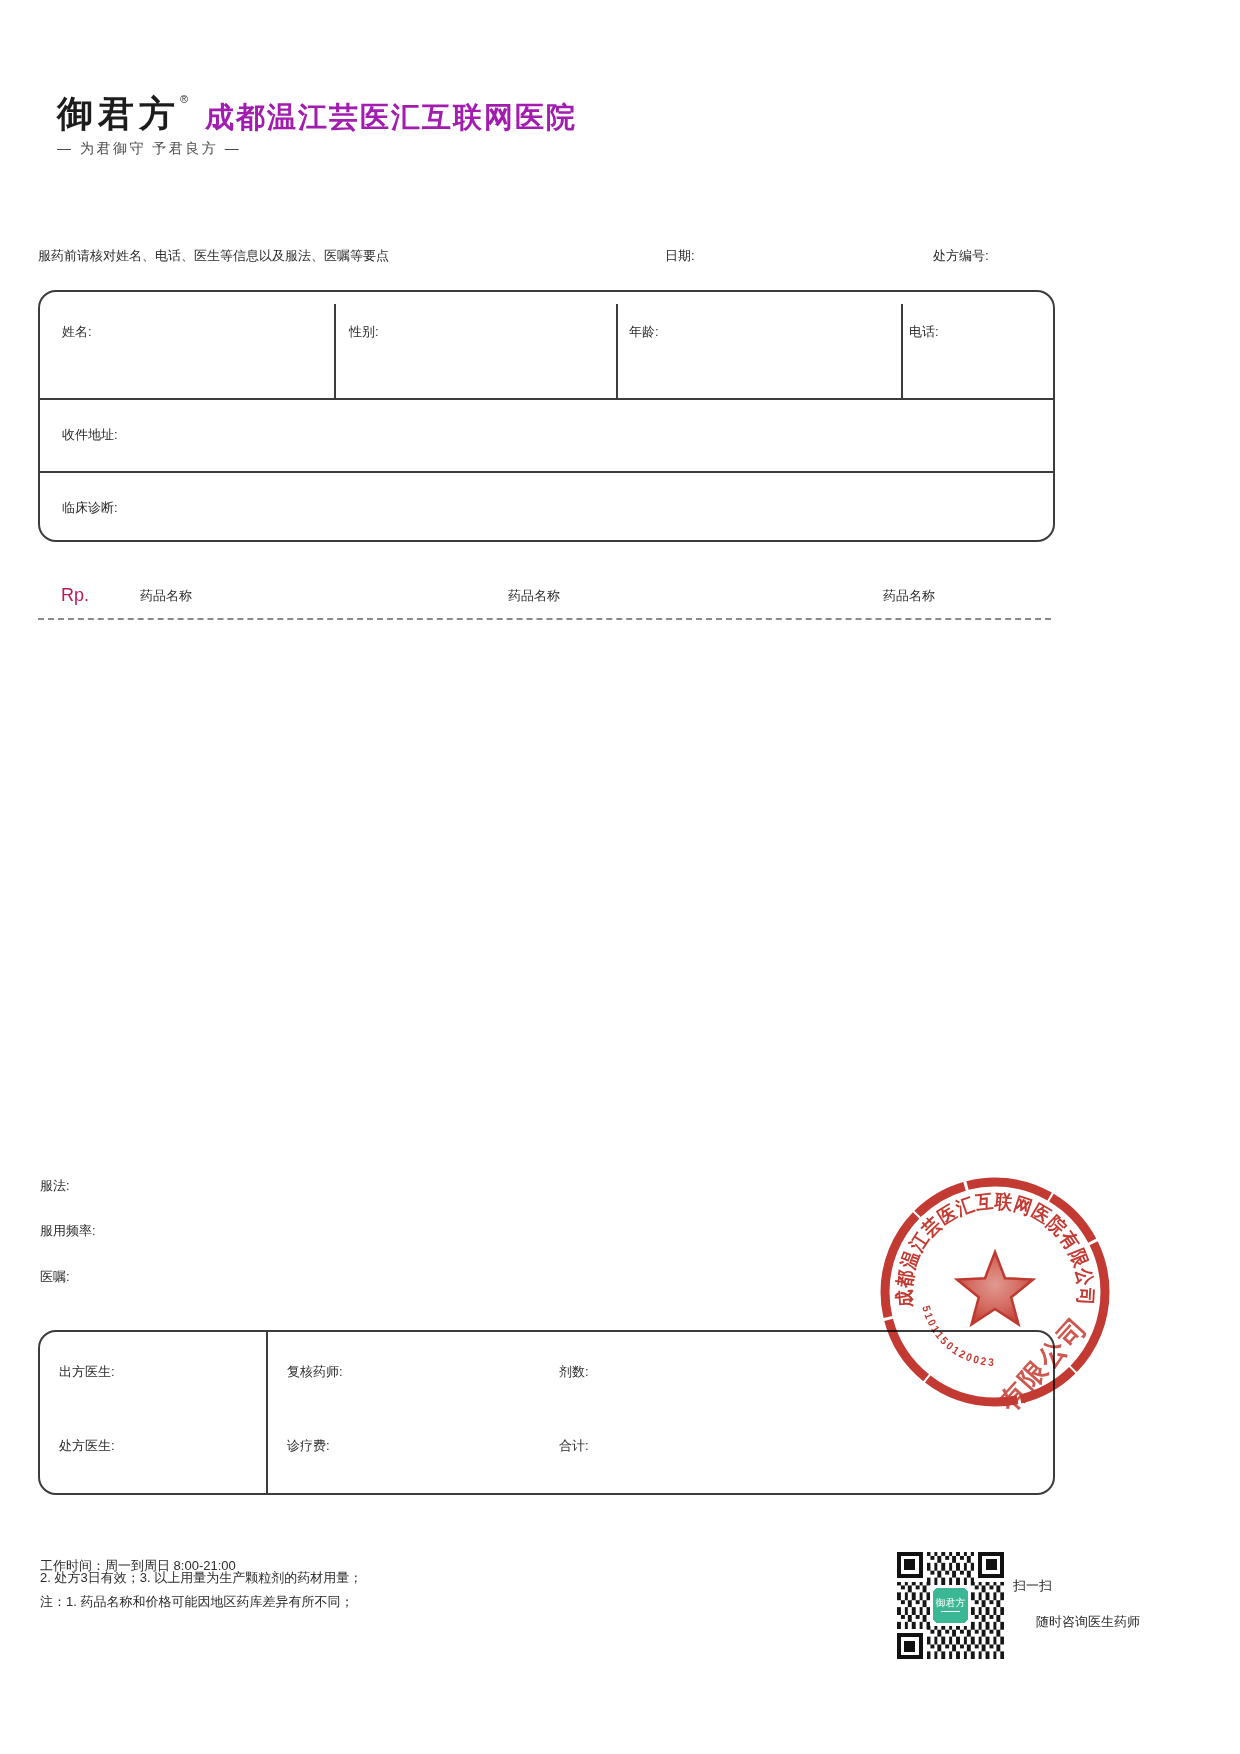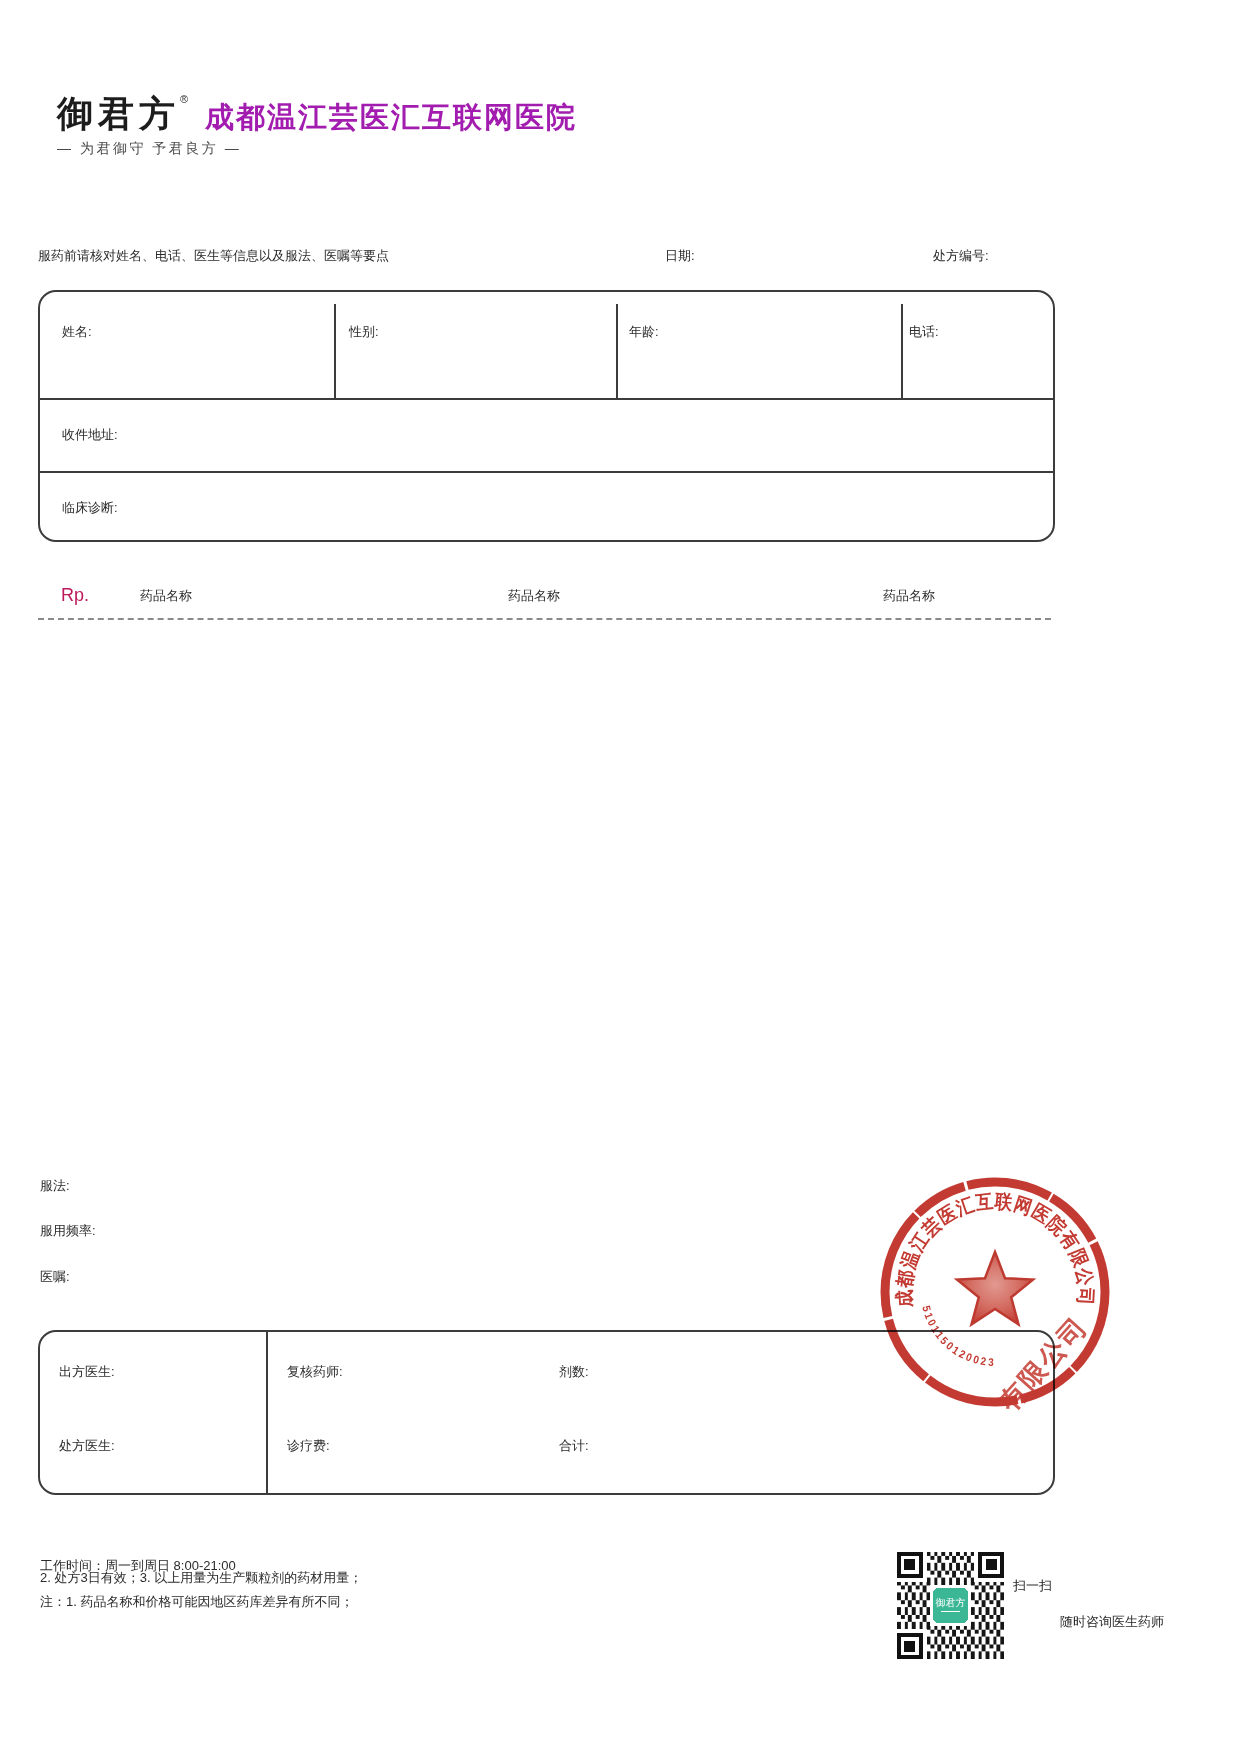--- a/index.html
+++ b/index.html
@@ -146,15 +146,15 @@
     <rect x="1" y="23" width="5" height="5" fill="#ffffff"></rect>
     <rect x="2" y="24" width="3" height="3" fill="#111111"></rect>
 
     <rect x="9" y="9" width="11" height="11" fill="#ffffff"></rect>
     <rect x="9.5" y="9.5" width="10" height="10" rx="1.8" fill="#3bb795" stroke="#ffffff" stroke-width="0.5"></rect>
     <text x="14.5" y="14.6" font-size="2.7" fill="#ffffff" text-anchor="middle" style="shape-rendering:auto;">御君方</text>
     <rect x="12" y="16" width="5" height="0.35" fill="#ffffff"></rect>
   </svg>
 
   <div class="abs lbl" style="left:1013px; top:1576px;">扫一扫</div>
-  <div class="abs lbl" style="left:1060px; top:1612px;">随时咨询医生药师</div>
+  <div class="abs lbl" style="left:996px; top:1612px;padding-left:40px;">随时咨询医生药师</div>
 
 </div>
 
 </body></html>

